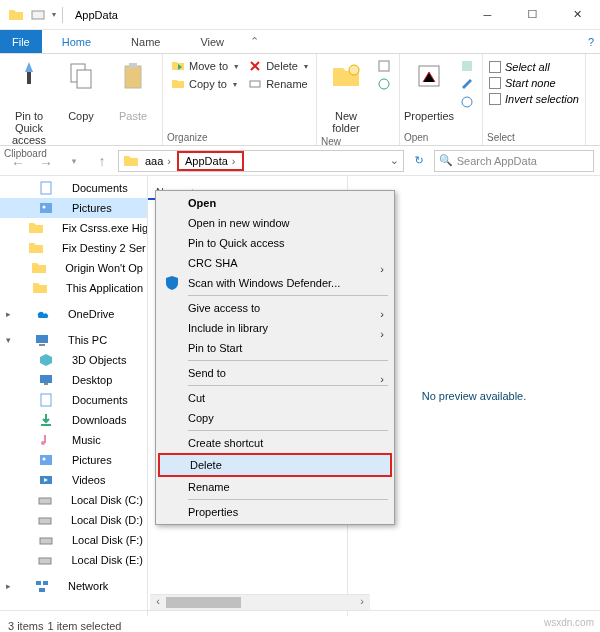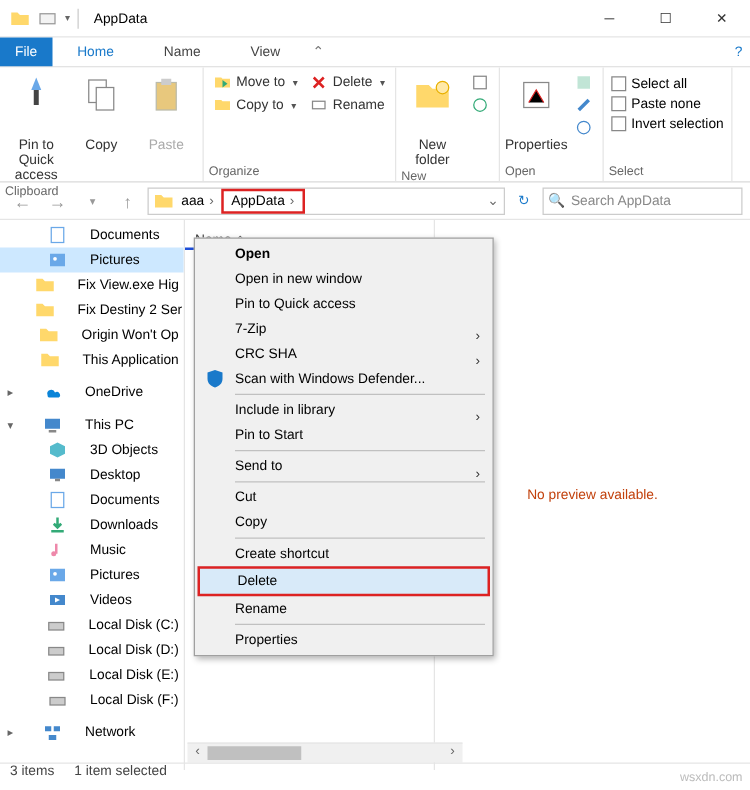--- a/index.html
+++ b/index.html
@@ -23,21 +23,21 @@
 .ribbon { height: 92px; background: #fff; border-bottom: 1px solid #dadada; display: flex; }
 .group { border-right: 1px solid #e5e5e5; padding: 2px 4px; display: flex; flex-direction: column; }
 .group .label { font-size: 10px; color: #666; padding-top: 2px; }
 .group .body { flex: 1; display: flex; align-items: flex-start; gap: 2px; }
 .bigbtn { display: flex; flex-direction: column; align-items: center; width: 50px; padding-top: 4px; font-size: 10px; color: #333; text-align: center; line-height: 1.1; gap: 18px; }
 .bigbtn .icon { width: 32px; height: 32px; }
 .bigbtn.disabled { color: #aaa; }
 .smallbtns { display: flex; flex-direction: column; gap: 2px; padding-top: 2px; }
 .smallbtn { display: flex; align-items: center; gap: 4px; padding: 1px 4px; font-size: 10px; color: #333; white-space: nowrap; }
 .smallbtn .icon { width: 14px; height: 14px; }
-.checkbtn { display: flex; align-items: flex-end; gap: 4px; font-size: 10px; padding: 1px 2px; }
+.checkbtn { display: flex; align-items: flex-end; gap: 4px; font-size: 10px; padding: 1px 2px; font-style: italic; }
 .checkbtn .box { width: 12px; height: 12px; border: 1px solid #888; }
 .drop::after { content: "▾"; font-size: 8px; margin-left: 2px; color: #555; }
 
 .addr { height: 30px; display: flex; align-items: center; padding: 0 6px; gap: 4px; border-bottom: 1px solid #e5e5e5; }
 .navarrow { width: 24px; height: 24px; display: flex; align-items: center; justify-content: center; color: #999; font-size: 14px; }
 .pathbox { flex: 1; border: 1px solid #ccc; height: 22px; display: flex; align-items: center; padding: 0 4px; gap: 2px; }
 .crumb { padding: 0 4px; display: flex; align-items: center; gap: 2px; font-size: 11px; }
 .crumb.hl { border: 2px solid #d22; padding: 2px 6px; }
 .crumb .chev::after { content: "›"; color: #666; margin-left: 2px; }
 .refresh { width: 22px; height: 22px; display: flex; align-items: center; justify-content: center; color: #1979ca; }
@@ -48,32 +48,32 @@
 .navitem { display: flex; align-items: center; gap: 18px; padding: 2px 4px 2px 10px; font-size: 11px; white-space: nowrap; overflow: hidden; }
 .navitem.l0 { padding-left: 6px; margin-top: 6px; }
 .navitem.sel { background: #cde8ff; }
 .navitem .icon { width: 16px; height: 16px; flex-shrink: 0; }
 .navitem .exp { width: 10px; color: #666; font-size: 9px; }
 
 .content { flex: 1; display: flex; }
 .filelist { width: 200px; border-right: 1px solid #e5e5e5; position: relative; }
 .colhdr { height: 24px; border-bottom: 2px solid #1d4ed8; display: flex; align-items: flex-end; padding-left: 8px; color: #444; }
 .colhdr .sort::after { content: "⌃"; font-size: 9px; color: #666; }
-.preview { flex: 1; display: flex; align-items: center; justify-content: center; color: #c2410c; font-size: 12px; }
+.preview { flex: 1; display: flex; align-items: center; justify-content: center; color: #0c4a6e; font-size: 12px; }
 
 .context { position: absolute; top: 190px; left: 155px; width: 240px; background: #f0f0f0; border: 1px solid #a0a0a0; box-shadow: 2px 2px 5px rgba(0,0,0,0.3); padding: 2px; }
 .ctxitem { display: flex; align-items: center; padding: 4px 8px 4px 30px; font-size: 11px; position: relative; }
 .ctxitem:hover, .ctxitem.hov { background: #d8eaf9; }
 .ctxitem.hl { border: 2px solid #d22; }
 .ctxitem .sub::after { content: "›"; position: absolute; right: 8px; color: #333; }
 .ctxitem.bold { font-weight: bold; }
 .ctxsep { height: 1px; background: #c0c0c0; margin: 2px 4px 2px 30px; }
 .ctxicon { position: absolute; left: 6px; width: 16px; height: 16px; }
 
-.status { position: absolute; bottom: 0; left: 0; right: 0; height: 22px; border-top: 1px solid #e5e5e5; display: flex; align-items: flex-start; padding: 0 8px; gap: 16px; font-size: 11px; color: #444; }
+.status { position: absolute; bottom: 0; left: 0; right: 0; height: 22px; border-top: 1px solid #e5e5e5; display: flex; align-items: flex-end; padding: 0 8px; gap: 4px; font-size: 11px; color: #444; }
 .scroll { position: absolute; bottom: 22px; left: 150px; right: 230px; height: 16px; background: #f0f0f0; border-top: 1px solid #e5e5e5; display: flex; }
 .scroll .btn { width: 16px; text-align: center; color: #666; }
 .scroll .track { flex: 1; position: relative; }
 .scroll .thumb { position: absolute; left: 0; width: 40%; top: 2px; bottom: 2px; background: #c0c0c0; }
 
 .watermark { position: absolute; bottom: 4px; right: 6px; font-size: 10px; color: #bbb; }
 
 svg { display: block; }
 </style>
 </head>
@@ -260,21 +260,21 @@
 
   <div class="group">
     <div class="body">
       <div class="smallbtns" style="padding-top:4px;">
         <div class="checkbtn">
             <span class="box"></span>
             <span>Select all</span>
           </div>
         <div class="checkbtn">
             <span class="box"></span>
-            <span>Paste none</span>
+            <span>Start none</span>
           </div>
         <div class="checkbtn">
             <span class="box"></span>
             <span>Invert selection</span>
           </div>
       </div>
     </div>
     <div class="label">Select</div>
   </div>
 </div>
@@ -329,21 +329,21 @@
         </span>
         <span>Pictures</span>
       </div>
       <div class="navitem ">
         <span class="exp"></span>
         <span class="icon">
           <svg viewBox="0 0 16 16">
             <path fill="#ffd86b" d="M1 3h5l2 2h7v8H1z"></path>
           </svg>
         </span>
-        <span>Fix View.exe Hig</span>
+        <span>Fix Csrss.exe Hig</span>
       </div>
       <div class="navitem ">
         <span class="exp"></span>
         <span class="icon">
           <svg viewBox="0 0 16 16">
             <path fill="#ffd86b" d="M1 3h5l2 2h7v8H1z"></path>
           </svg>
         </span>
         <span>Fix Destiny 2 Ser</span>
       </div>
@@ -470,30 +470,30 @@
         </span>
         <span>Local Disk (D:)</span>
       </div>
       <div class="navitem ">
         <span class="exp"></span>
         <span class="icon">
           <svg viewBox="0 0 16 16">
             <rect x="2" y="6" width="12" height="6" fill="#ccc" stroke="#888"></rect>
           </svg>
         </span>
+        <span>Local Disk (F:)</span>
+      </div>
+      <div class="navitem ">
+        <span class="exp"></span>
+        <span class="icon">
+          <svg viewBox="0 0 16 16">
+            <rect x="2" y="6" width="12" height="6" fill="#ccc" stroke="#888"></rect>
+          </svg>
+        </span>
         <span>Local Disk (E:)</span>
-      </div>
-      <div class="navitem ">
-        <span class="exp"></span>
-        <span class="icon">
-          <svg viewBox="0 0 16 16">
-            <rect x="2" y="6" width="12" height="6" fill="#ccc" stroke="#888"></rect>
-          </svg>
-        </span>
-        <span>Local Disk (F:)</span>
       </div>
       <div class="navitem l0">
         <span class="exp">▸</span>
         <span class="icon">
           <svg viewBox="0 0 16 16">
             <rect x="2" y="3" width="5" height="4" fill="#48c"></rect>
             <rect x="9" y="3" width="5" height="4" fill="#48c"></rect>
             <rect x="5" y="10" width="6" height="4" fill="#48c"></rect>
           </svg>
         </span>
@@ -525,39 +525,39 @@
 
 <div class="context" id="ctx">
     <div class="ctxitem bold">
       <span>Open</span>
     </div>
     <div class="ctxitem">
       <span>Open in new window</span>
     </div>
     <div class="ctxitem">
       <span>Pin to Quick access</span>
-    </div>
-    <div class="ctxitem">
-      <span>7-Zip</span>
-      <span class="sub"></span>
     </div>
     <div class="ctxitem">
       <span>CRC SHA</span>
       <span class="sub"></span>
     </div>
     <div class="ctxitem">
       <span class="ctxicon">
         <svg viewBox="0 0 16 16">
           <path fill="#1979ca" d="M8 1l6 2v5c0 4-3 6-6 7-3-1-6-3-6-7V3z"></path>
         </svg>
       </span>
       <span>Scan with Windows Defender...</span>
     </div>
     <div class="ctxsep"></div>
     <div class="ctxitem">
+      <span>Give access to</span>
+      <span class="sub"></span>
+    </div>
+    <div class="ctxitem">
       <span>Include in library</span>
       <span class="sub"></span>
     </div>
     <div class="ctxitem">
       <span>Pin to Start</span>
     </div>
     <div class="ctxsep"></div>
     <div class="ctxitem">
       <span>Send to</span>
       <span class="sub"></span>

